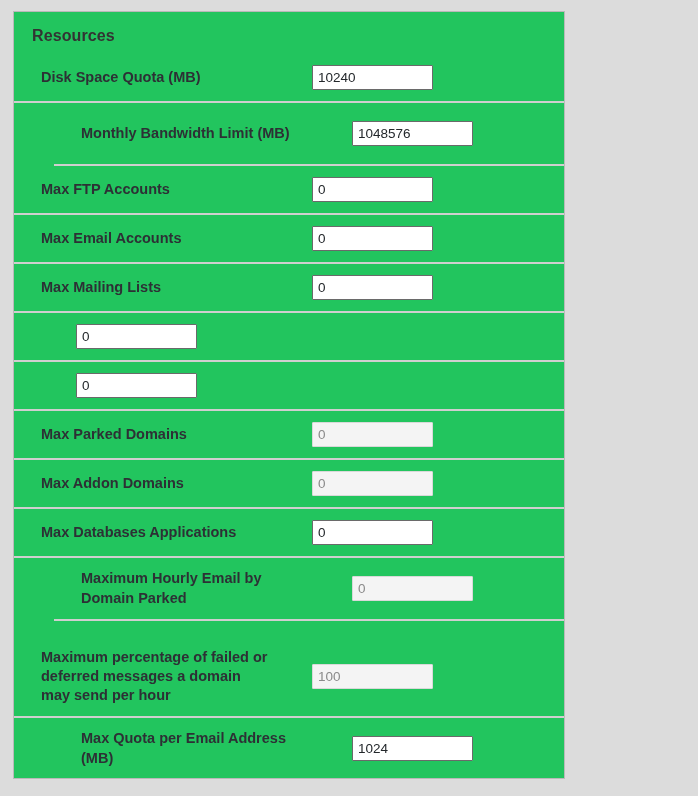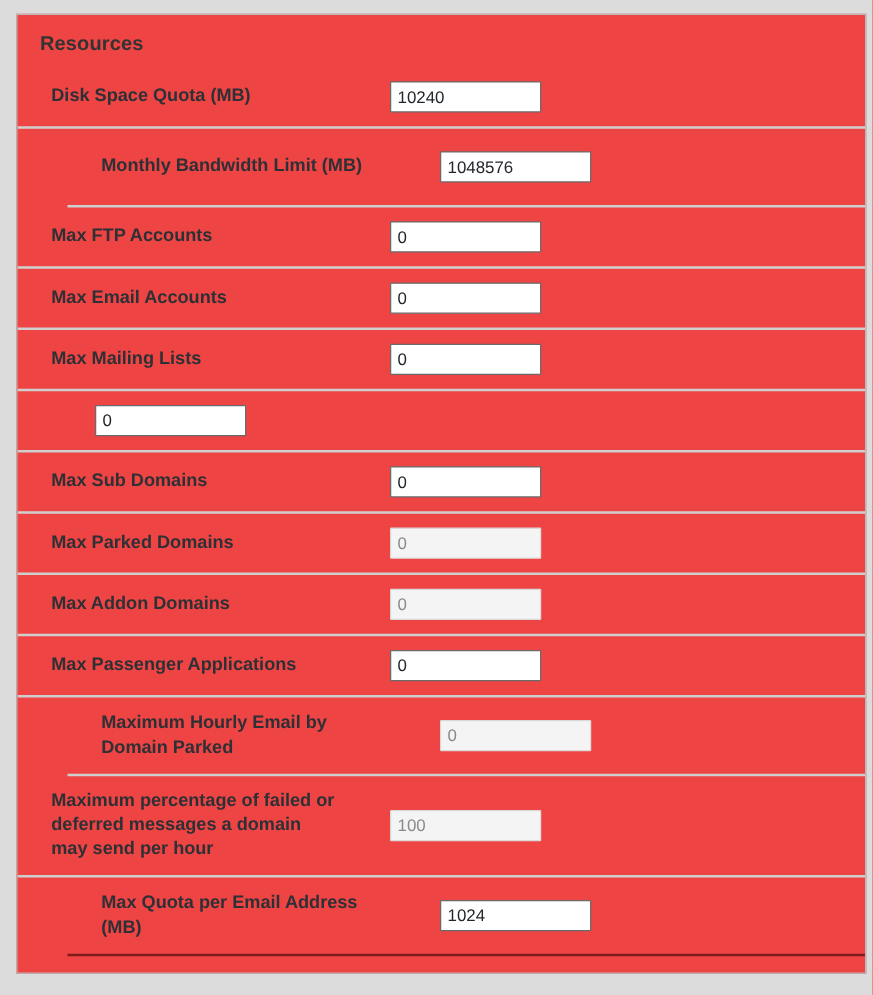--- a/index.html
+++ b/index.html
@@ -10,23 +10,23 @@
     width: 698px;
     height: 796px;
     background: #dcdcdc;
     font-family: "Liberation Sans", sans-serif;
     overflow: hidden;
   }
   .panel {
     position: absolute;
     left: 13px;
     top: 11px;
-    width: 680px;
+    width: 552px;
     height: 768px;
-    background: #ef4444;
+    background: #22c55e;
     border: 1px solid #b9b9b9;
     box-sizing: border-box;
     overflow: hidden;
   }
   .panel-title {
     font-size: 16px;
     font-weight: bold;
     color: #333333;
     padding: 15px 0 0 18px;
     letter-spacing: 0.1px;
@@ -74,21 +74,21 @@
     padding: 0 5px;
     outline: none;
   }
   input.field.disabled {
     background: #f4f4f4;
     border: 1px solid #d9d9d9;
     color: #8a8a8a;
   }
   .r-tall1 { min-height: 49px; align-items: center; }
   .r-tall2 { min-height: 63px; margin-left: 40px; }
-  .r-tall3 { min-height: 81px; }
+  .r-tall3 { min-height: 81px; margin-top: 16px; }
 </style>
 </head>
 <body>
 
 <div class="panel">
   <div class="panel-title">Resources</div>
   <div class="rows">
       <div class="row r-tall1">
         <div class="row-label">Disk Space Quota (MB)</div>
         <div class="row-field">
@@ -118,39 +118,38 @@
         <div class="row-field">
           <input type="text" class="field" value="0" style="">
         </div>
       </div>
       <div class="row r-tall1">
         <div class="row-field">
           <input type="text" class="field" value="0" style="">
         </div>
       </div>
       <div class="row r-tall1">
-        <div class="row-label">Max Sub Domains</div>
         <div class="row-field">
           <input type="text" class="field" value="0" style="">
         </div>
       </div>
       <div class="row r-tall1">
         <div class="row-label">Max Parked Domains</div>
         <div class="row-field">
           <input type="text" class="field disabled" disabled="disabled" value="0" style="">
         </div>
       </div>
       <div class="row r-tall1">
         <div class="row-label">Max Addon Domains</div>
         <div class="row-field">
           <input type="text" class="field disabled" disabled="disabled" value="0" style="">
         </div>
       </div>
       <div class="row r-tall1">
-        <div class="row-label">Max Passenger Applications</div>
+        <div class="row-label">Max Databases Applications</div>
         <div class="row-field">
           <input type="text" class="field" value="0" style="">
         </div>
       </div>
       <div class="row r-tall2">
         <div class="row-label">Maximum Hourly Email by Domain Parked</div>
         <div class="row-field">
           <input type="text" class="field disabled" disabled="disabled" value="0" style="">
         </div>
       </div>

